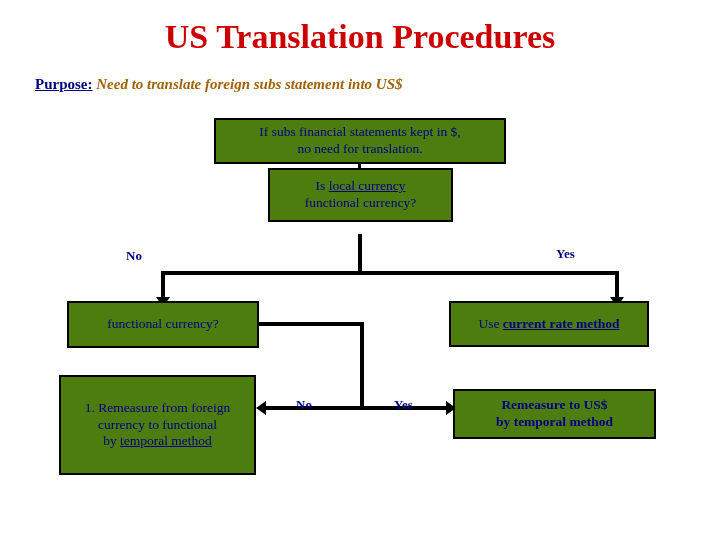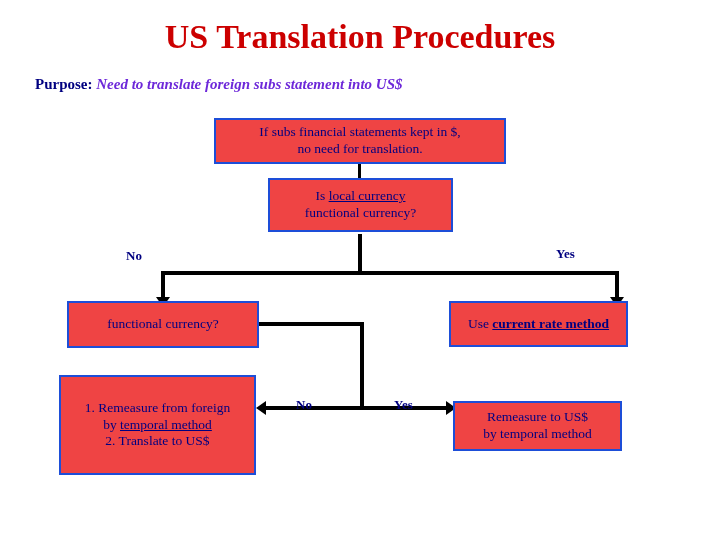--- a/index.html
+++ b/index.html
@@ -33,57 +33,58 @@
   .purpose {
     position: absolute;
     left: 35px;
     top: 76px;
     font-size: 15px;
     color: #000080;
     white-space: nowrap;
   }
   .purpose .lbl {
     font-weight: bold;
+    text-decoration: underline;
     color: #000080;
     font-style: normal;
   }
   .purpose .txt {
     font-style: italic;
     font-weight: bold;
-    color: #6d28d9;
+    color: #a16207;
   }
   .box {
     position: absolute;
-    border: 2px solid #1d4ed8;
-    background: #ef4444;
+    border: 2px solid #000000;
+    background: #4d7c0f;
     box-sizing: border-box;
     display: flex;
     align-items: center;
     justify-content: center;
     text-align: center;
     color: #000080;
     font-size: 13.5px;
     line-height: 1.25;
     padding: 2px 4px;
   }
   .box .inner {
     width: 100%;
   }
   .u { text-decoration: underline; }
   .bold { font-weight: bold; }
 
   
   #box-kept-in-dollars { left: 214px; top: 118px; width: 292px; height: 46px; }
-  #box-local-currency  { left: 268px; top: 178px; width: 185px; height: 54px; }
+  #box-local-currency  { left: 268px; top: 168px; width: 185px; height: 54px; }
   #box-is-usd          { left: 67px;  top: 301px; width: 192px; height: 47px; }
-  #box-use-current     { left: 449px; top: 301px; width: 179px; height: 46px; }
+  #box-use-current     { left: 449px; top: 301px; width: 200px; height: 46px; }
   #box-remeasure-steps { left: 59px;  top: 375px; width: 197px; height: 100px;
                          font-size: 13.5px; align-items: center; }
-  #box-remeasure-usd   { left: 453px; top: 389px; width: 169px; height: 50px;
-                         font-weight: normal; margin-top: 12px; }
+  #box-remeasure-usd   { left: 453px; top: 389px; width: 203px; height: 50px;
+                         font-weight: bold; }
 
   
   .line-label {
     position: absolute;
     color: #000080;
     font-weight: bold;
     font-size: 13px;
   }
   #label-no-1  { left: 126px; top: 248px; }
   #label-yes-1 { left: 556px; top: 246px; }
@@ -167,22 +168,22 @@
 
   <div class="box" id="box-use-current">
     <div class="inner">
       <span>Use </span><span class="u bold">current rate method</span>
     </div>
   </div>
 
   <div class="box" id="box-remeasure-steps">
     <div class="inner">
       <div>1. Remeasure from foreign</div>
+      <div>currency to functional</div>
       <div><span>by </span><span class="u">temporal method</span></div>
-      <div>2. Translate to US$</div>
     </div>
   </div>
 
   <div class="box" id="box-remeasure-usd">
     <div class="inner">
       <div>Remeasure to US$</div>
       <div>by temporal method</div>
     </div>
   </div>
 

